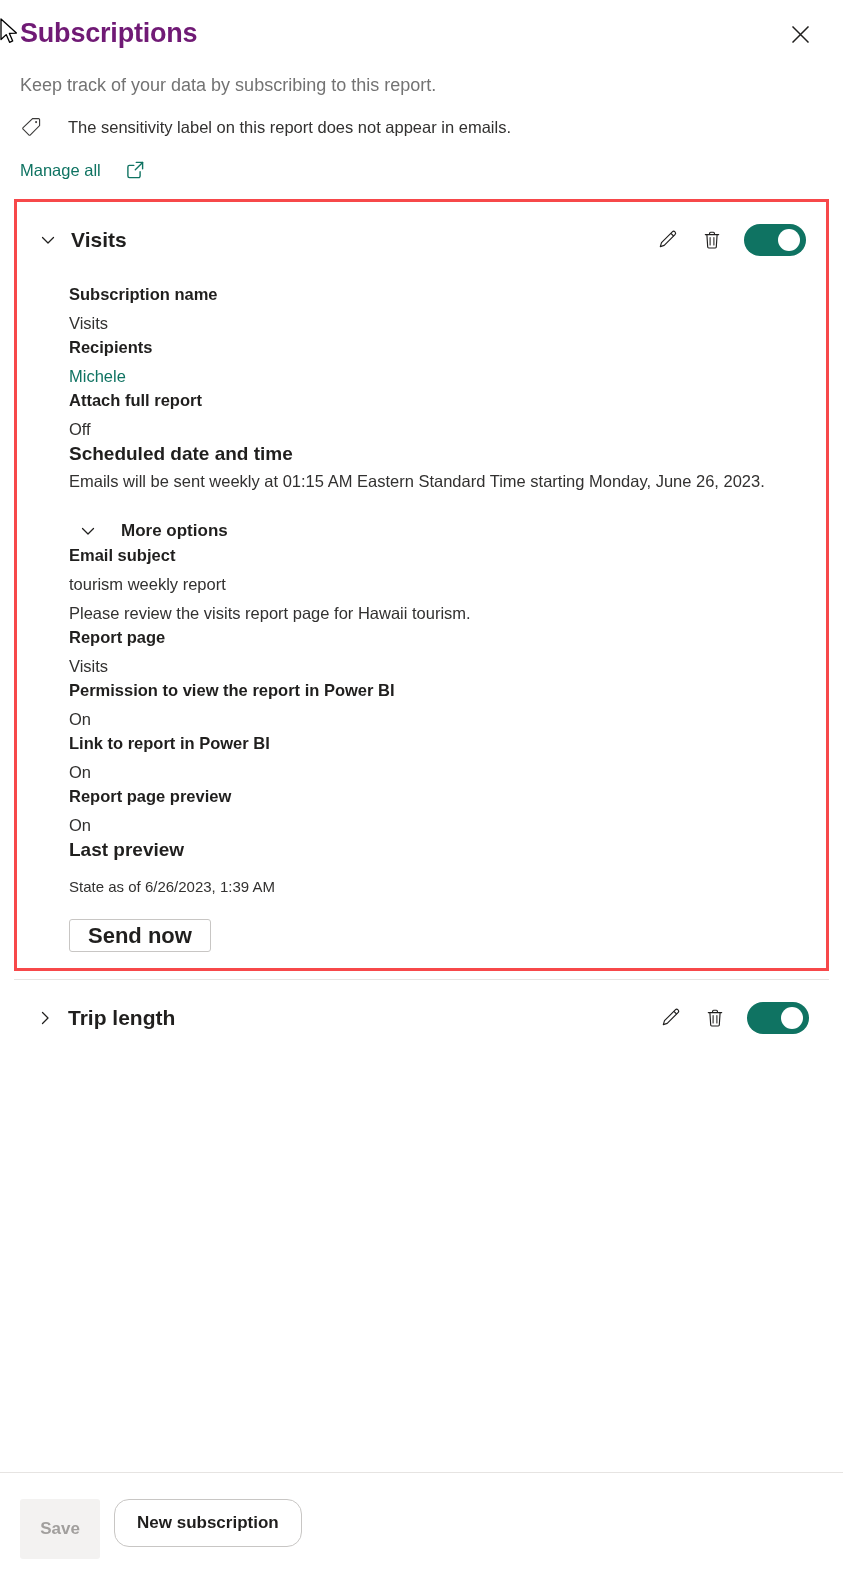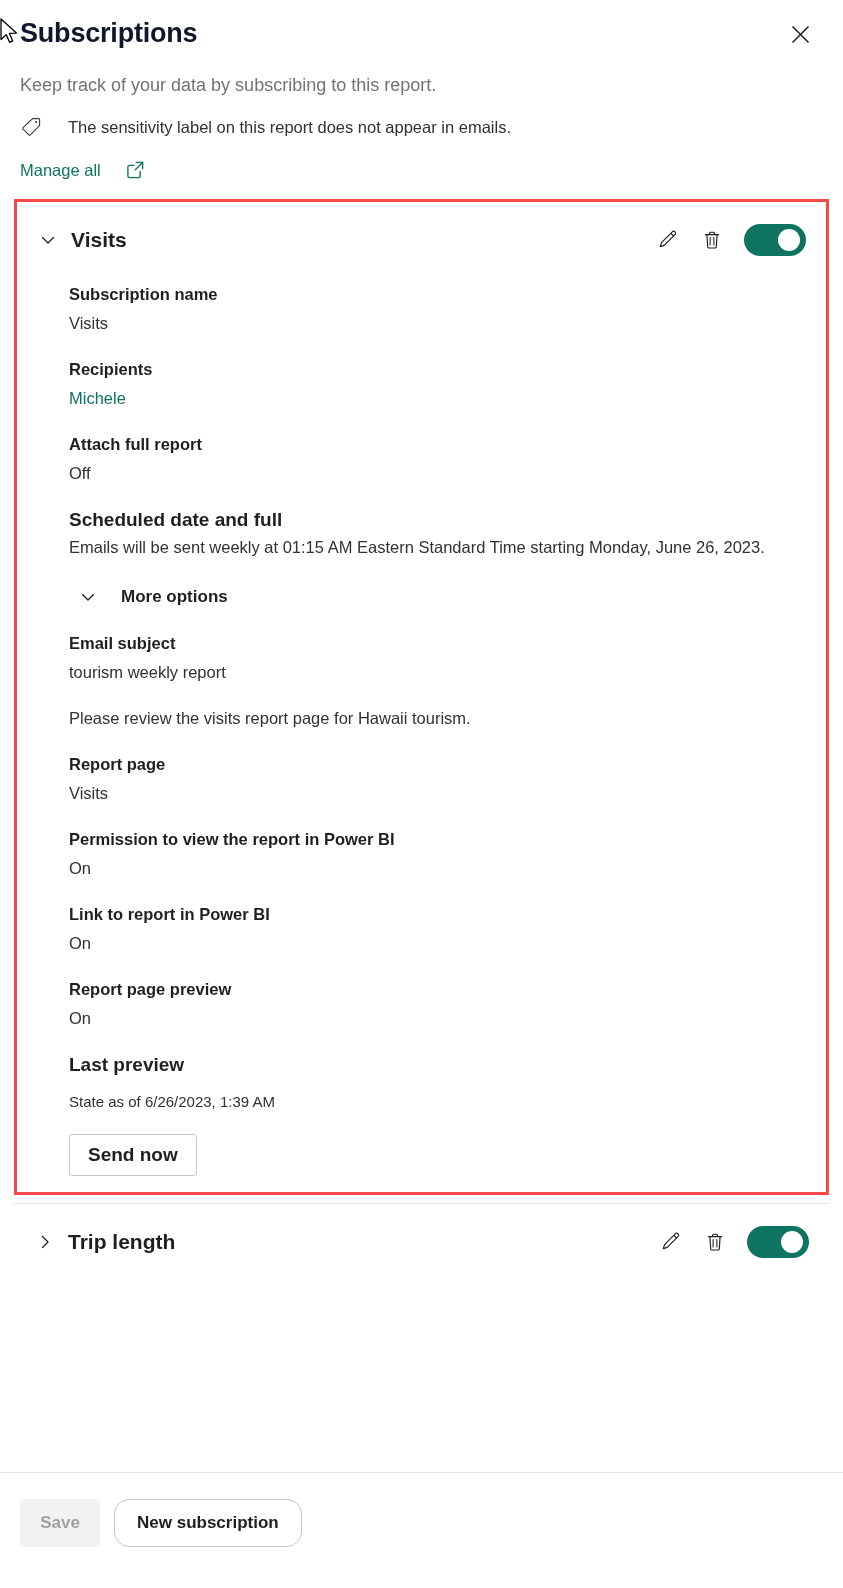--- a/index.html
+++ b/index.html
@@ -24,21 +24,21 @@
   }
   .title-row {
     display: flex;
     align-items: flex-start;
     justify-content: space-between;
   }
   .panel-title {
     font-size: 27px;
     font-weight: 600;
     letter-spacing: -0.2px;
-    color: #0f172a;
+    color: #701a75;
     line-height: 34px;
     margin: 0;
     padding-left: 0px;
   }
   .close-btn {
     width: 34px;
     height: 34px;
     display: flex;
     align-items: center;
     justify-content: center;
@@ -155,21 +155,21 @@
     top: 5px;
     right: 6px;
     width: 22px;
     height: 22px;
     border-radius: 50%;
     background: #ffffff;
   }
 
   
   .fields { padding-left: 32px; padding-right: 4px; }
-  .field { margin-top: 22px; }
+  .field { }
   .field:first-child { margin-top: 18px; }
   .f-label {
     font-size: 16.5px;
     font-weight: 700;
     color: #201f1e;
     line-height: 24px;
   }
   .f-value {
     font-size: 16.5px;
     color: #323130;
@@ -203,27 +203,27 @@
   }
   .state-text {
     font-size: 15px;
     color: #323130;
     line-height: 22px;
     margin-top: 13px;
   }
 
   .send-now-btn {
     margin-top: 21px;
-    height: 42px;
+    height: 33px;
     padding: 0 18px;
     border: 1px solid #c8c6c4;
     border-radius: 3px;
     background: #ffffff;
     font-family: "Liberation Sans", sans-serif;
-    font-size: 19px;
+    font-size: 22px;
     font-weight: 600;
     color: #201f1e;
     cursor: pointer;
   }
 
   
   .divider {
     height: 1px;
     background: #e6e4e2;
     margin: 0 14px;
@@ -243,21 +243,21 @@
     bottom: 0;
     height: 116px;
     border-top: 1px solid #e6e4e2;
     padding: 26px 0 0 20px;
     display: flex;
     align-items: flex-start;
     gap: 14px;
     background: #ffffff;
   }
   .btn-save {
-    height: 48px;
+    height: 60px;
     min-width: 80px;
     padding: 0 18px;
     border: none;
     border-radius: 3px;
     background: #f3f2f1;
     color: #a19f9d;
     font-family: "Liberation Sans", sans-serif;
     font-size: 17px;
     font-weight: 600;
     cursor: default;
@@ -371,21 +371,21 @@
         <div class="f-label">Recipients</div>
         <div class="f-value link">Michele</div>
       </div>
 
       <div class="field">
         <div class="f-label">Attach full report</div>
         <div class="f-value">Off</div>
       </div>
 
       <div class="field">
-        <div class="f-label last-updated-label">Scheduled date and full</div>
+        <div class="f-label last-updated-label">Scheduled date and time</div>
         <div class="f-value tight">Emails will be sent weekly at 01:15 AM Eastern Standard Time starting Monday, June 26, 2023.</div>
       </div>
 
       <div class="more-options-row">
         <span class="chev">
           <svg width="16" height="16" viewBox="0 0 16 16" fill="none" xmlns="http://www.w3.org/2000/svg">
             <path d="M2.5 5.5 L8 11 L13.5 5.5" stroke="currentColor" stroke-width="1.25" stroke-linecap="round" stroke-linejoin="round"></path>
           </svg>
         </span>
         <span class="more-options-label">More options</span>

